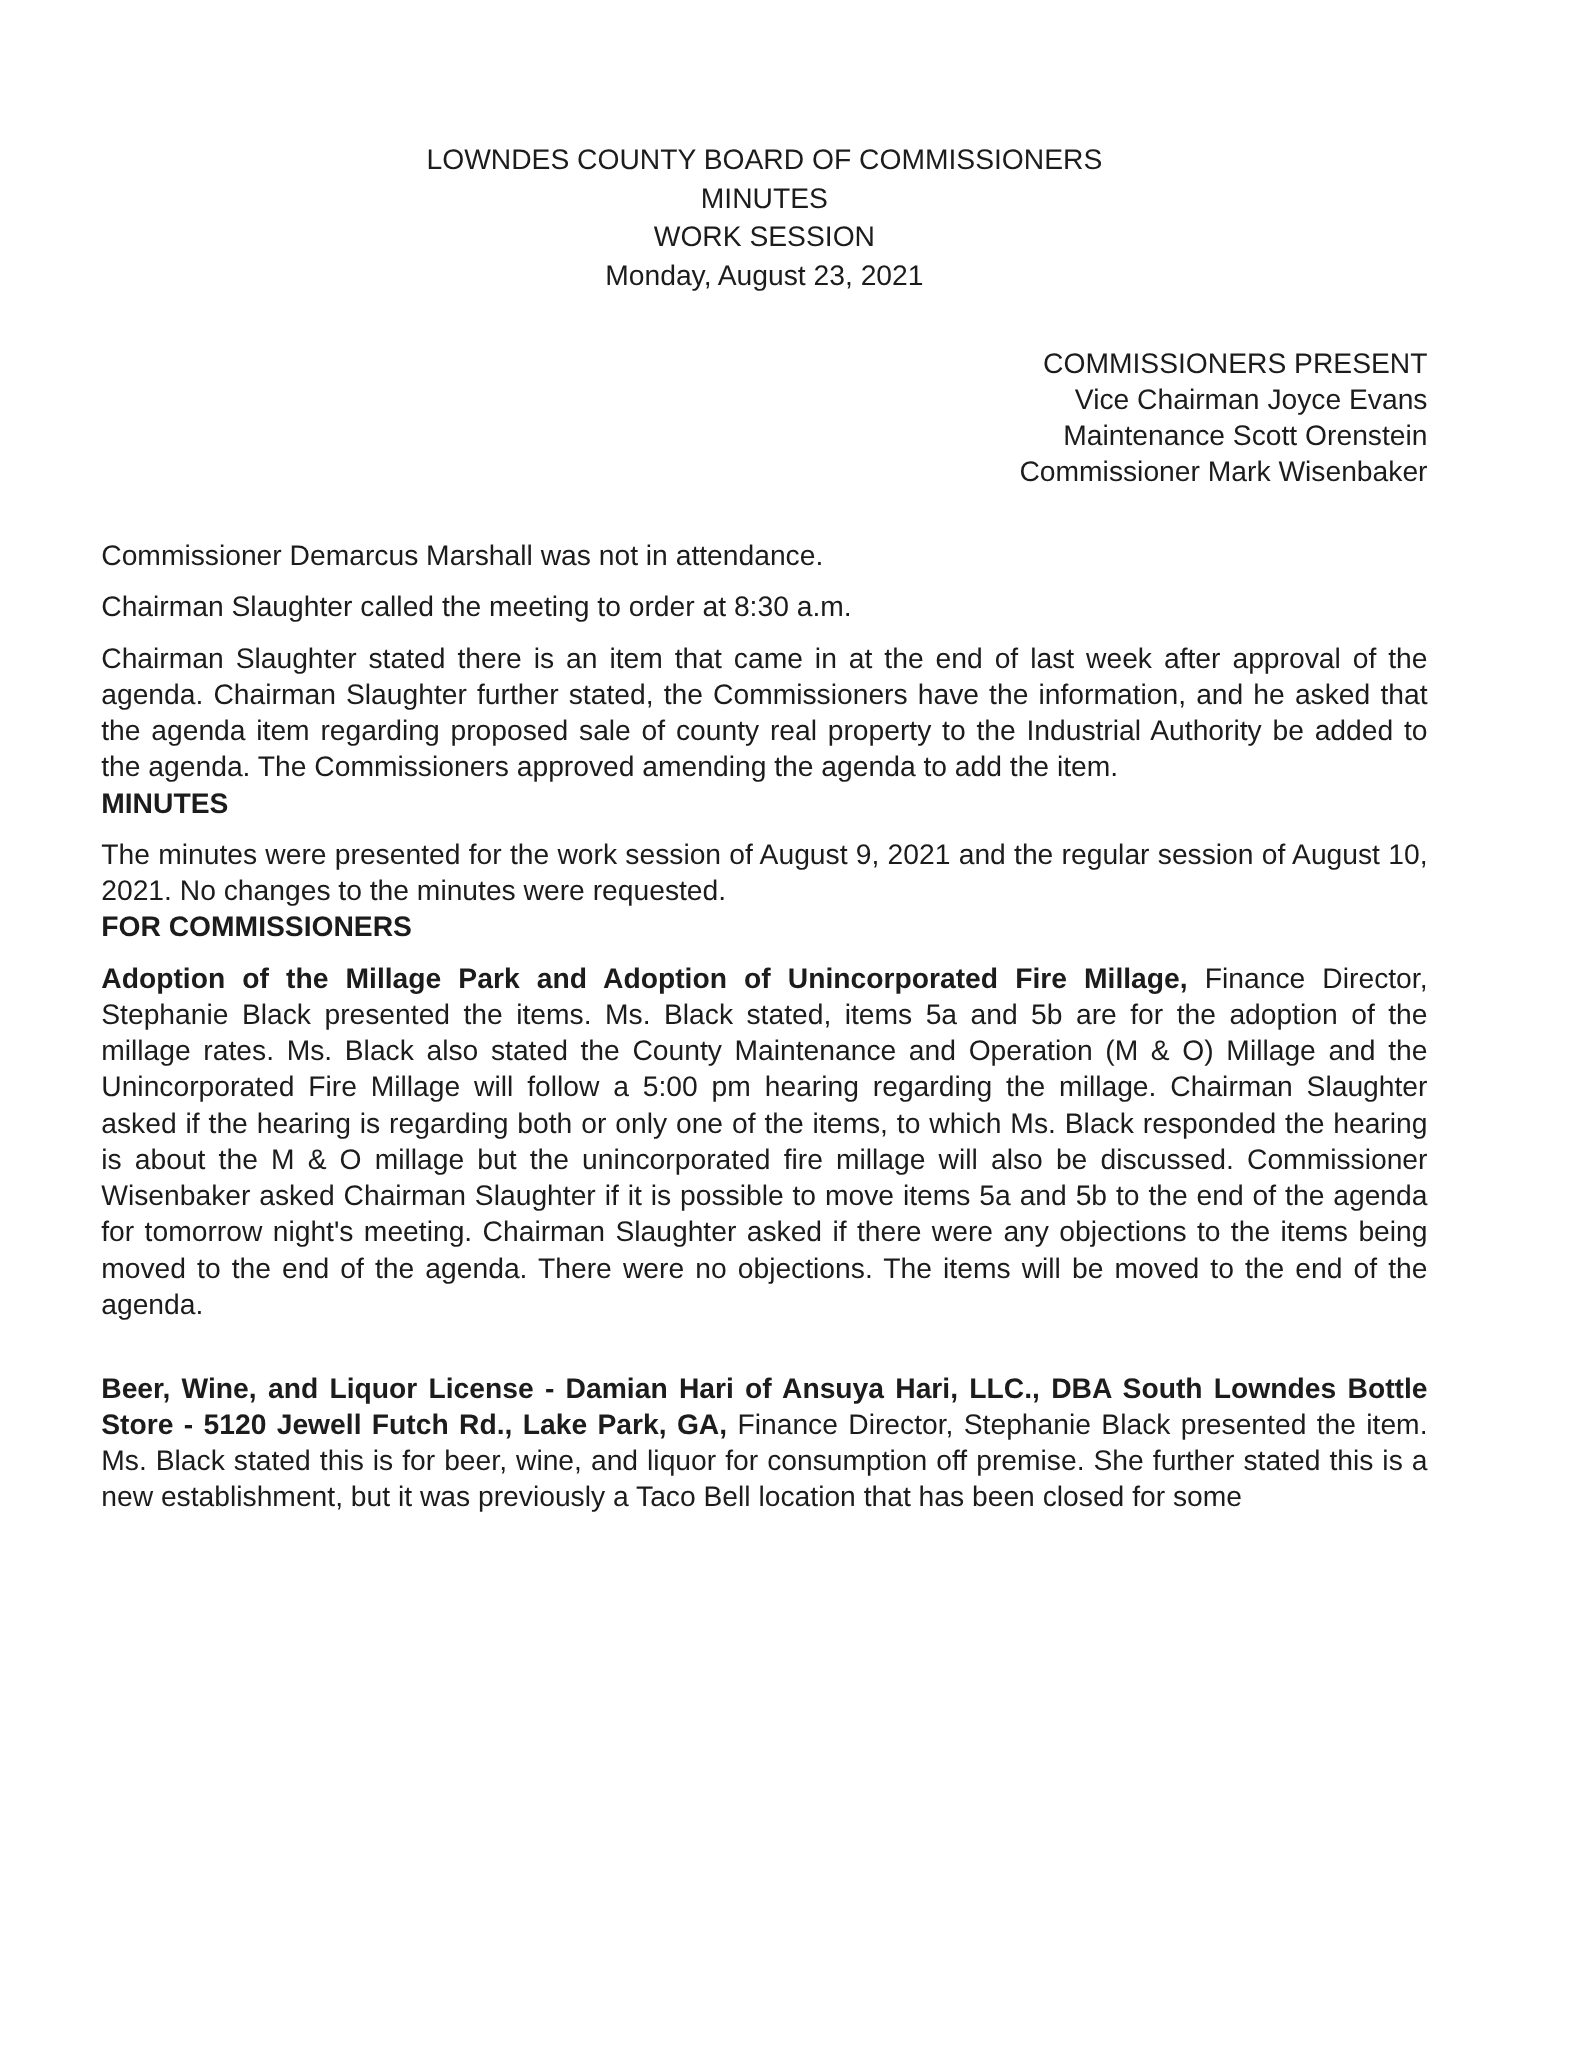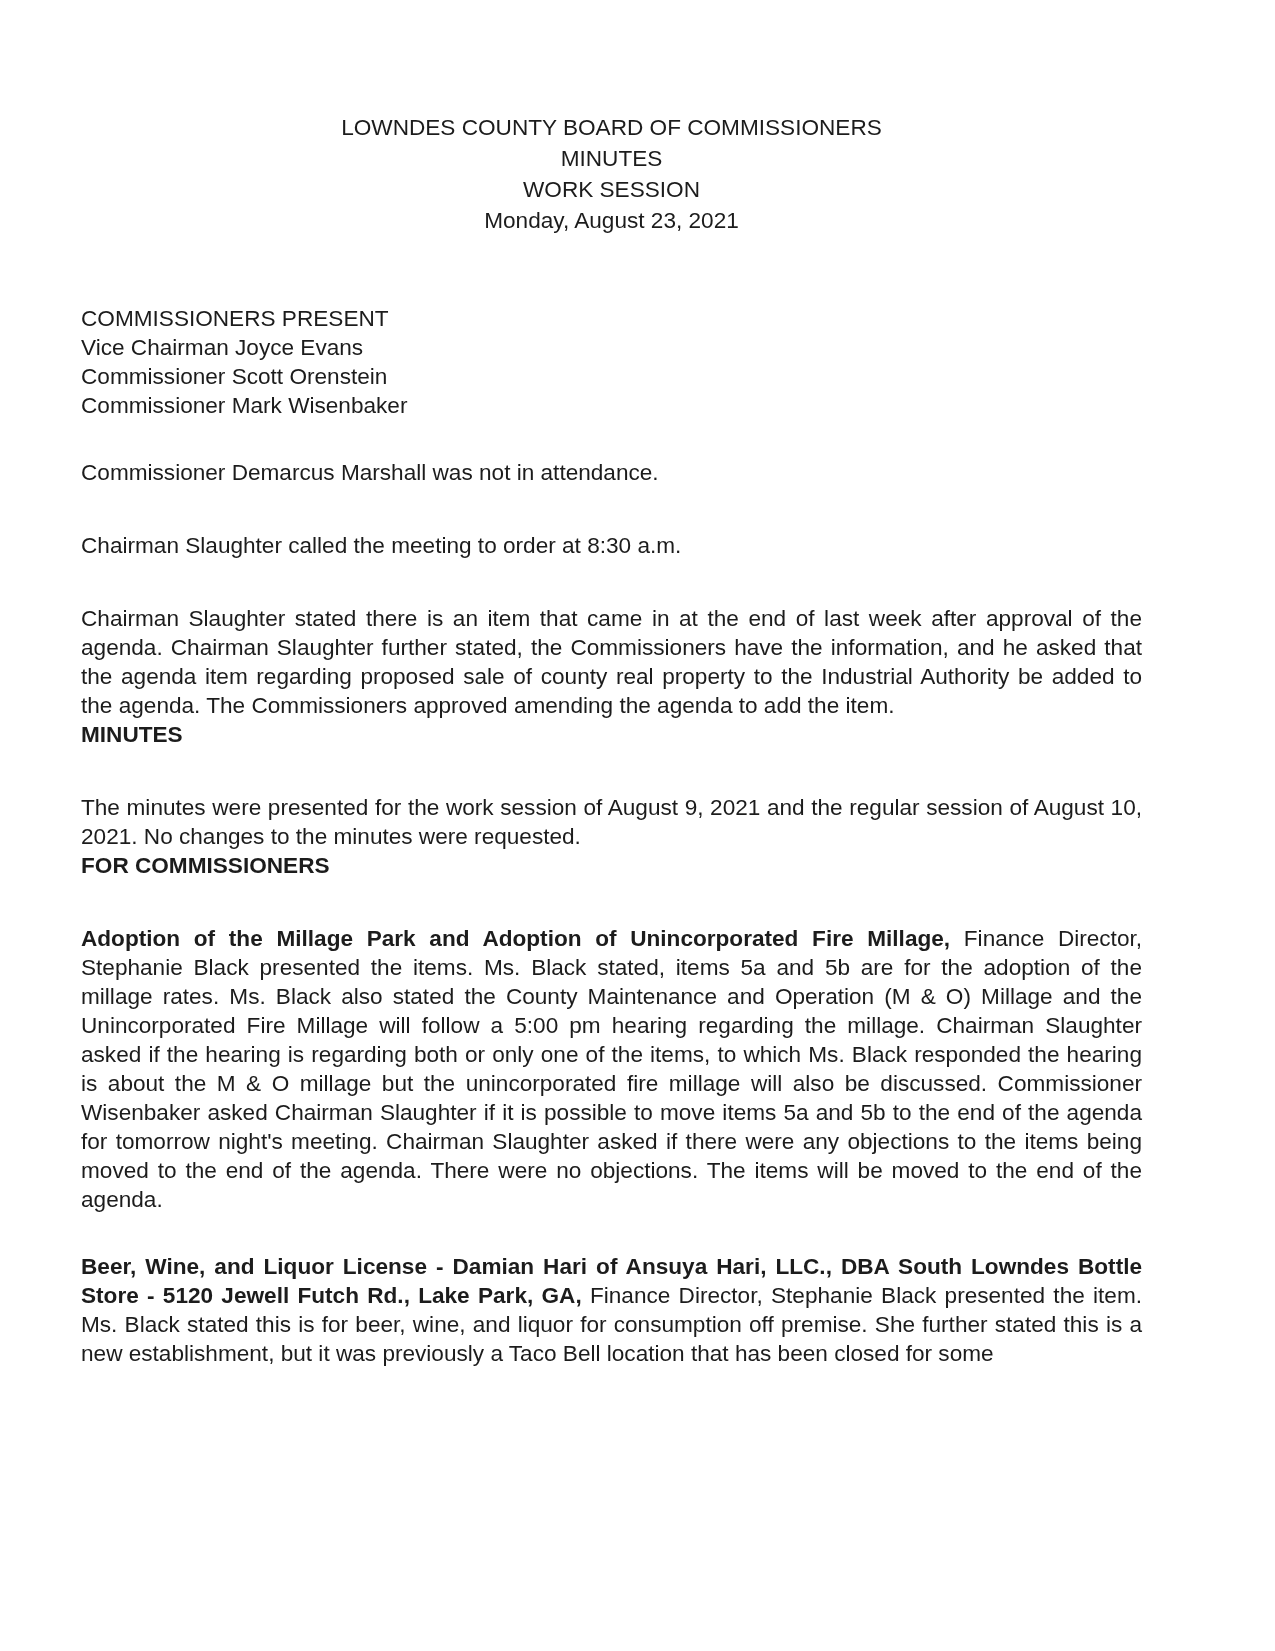--- a/index.html
+++ b/index.html
@@ -19,24 +19,24 @@
     line-height: 29px;
     overflow: hidden;
   }
   .content {
     padding: 112px 133px 0 81px; 
   }
   .doc-header {
     text-align: center;
     line-height: 31px;
   }
-  .attendance { margin-top: 68px; }
+  .attendance { margin-top: 40px; text-align: right; }
   .para { margin: 0; }
   .justify { text-align: justify; }
-  .mt-blank   { margin-top: 44px; }  
+  .mt-blank   { margin-top: 12px; }  
   .mt-blank2  { margin-top: 58px; }  
   .mt-med     { margin-top: 38px; }
   .heading {
     font-weight: bold;
     margin: 0;
     font-size: 22.6px;
     line-height: 29px;
   }
 </style>
 </head>
@@ -48,21 +48,21 @@
     <header class="doc-header">
       <div>LOWNDES COUNTY BOARD OF COMMISSIONERS</div>
       <div>MINUTES</div>
       <div>WORK SESSION</div>
       <div>Monday, August 23, 2021</div>
     </header>
 
     <section class="attendance">
       <div>COMMISSIONERS PRESENT</div>
       <div>Vice Chairman Joyce Evans</div>
-      <div>Commissioner Scott Orenstein</div>
+      <div>Maintenance Scott Orenstein</div>
       <div>Commissioner Mark Wisenbaker</div>
     </section>
 
     <p class="para mt-med">Commissioner Demarcus Marshall was not in attendance.</p>
 
     <p class="para mt-blank">Chairman Slaughter called the meeting to order at 8:30 a.m.</p>
 
     <p class="para mt-blank justify">Chairman Slaughter stated there is an item that came in at the end of last week after approval of the agenda. Chairman Slaughter further stated, the Commissioners have the information, and he asked that the agenda item regarding proposed sale of county real property to the Industrial Authority be added to the agenda. The Commissioners approved amending the agenda to add the item.</p>
 
     <div class="heading mt-blank2">MINUTES</div>

